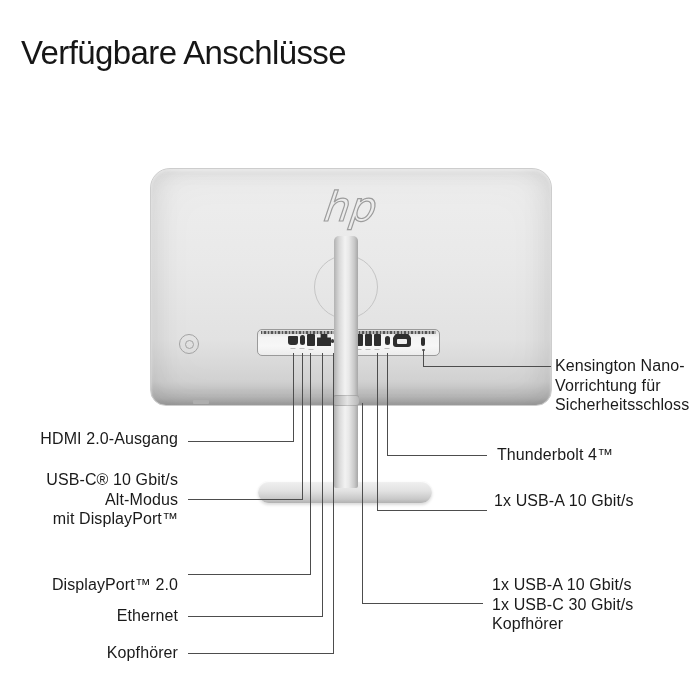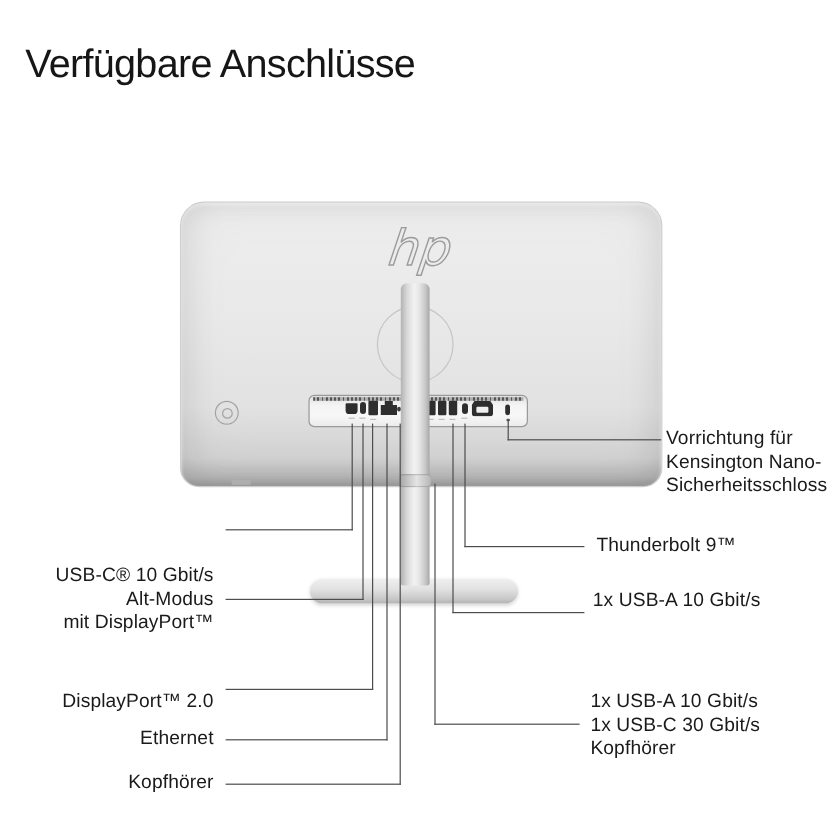--- a/index.html
+++ b/index.html
@@ -139,42 +139,45 @@
 
   <div class="vline" style="left:387px; top:353px; height:103px;"></div>
   <div class="hline" style="left:387px; top:455px; width:100px;"></div>
 
   <div class="vline" style="left:377px; top:353px; height:158px;"></div>
   <div class="hline" style="left:377px; top:510px; width:110px;"></div>
 
   <div class="vline" style="left:362px; top:403px; height:201px;"></div>
   <div class="hline" style="left:362px; top:603px; width:121px;"></div>
 
+  <div class="lbl ra" style="right:522px; top:429px;">
+    <div>HDMI 2.0-Ausgang</div>
+  </div>
   <div class="lbl ra" style="right:522px; top:470px;">
     <div>USB-C® 10 Gbit/s</div>
     <div>Alt-Modus</div>
     <div>mit DisplayPort™</div>
   </div>
   <div class="lbl ra" style="right:522px; top:565px;margin-top:10px;">
     <div>DisplayPort™ 2.0</div>
   </div>
   <div class="lbl ra" style="right:522px; top:606px;">
     <div>Ethernet</div>
   </div>
   <div class="lbl ra" style="right:522px; top:643px;">
     <div>Kopfhörer</div>
   </div>
 
   <div class="lbl" style="left:555px; top:356px;">
+    <div>Kensington Nano-</div>
     <div>Vorrichtung für</div>
-    <div>Kensington Nano-</div>
     <div>Sicherheitsschloss</div>
   </div>
   <div class="lbl" style="left:497px; top:445px;">
-    <div>Thunderbolt 9™</div>
+    <div>Thunderbolt 4™</div>
   </div>
   <div class="lbl" style="left:494px; top:491px;">
     <div>1x USB-A 10 Gbit/s</div>
   </div>
   <div class="lbl" style="left:492px; top:575px;">
     <div>1x USB-A 10 Gbit/s</div>
     <div>1x USB-C 30 Gbit/s</div>
     <div>Kopfhörer</div>
   </div>
 

